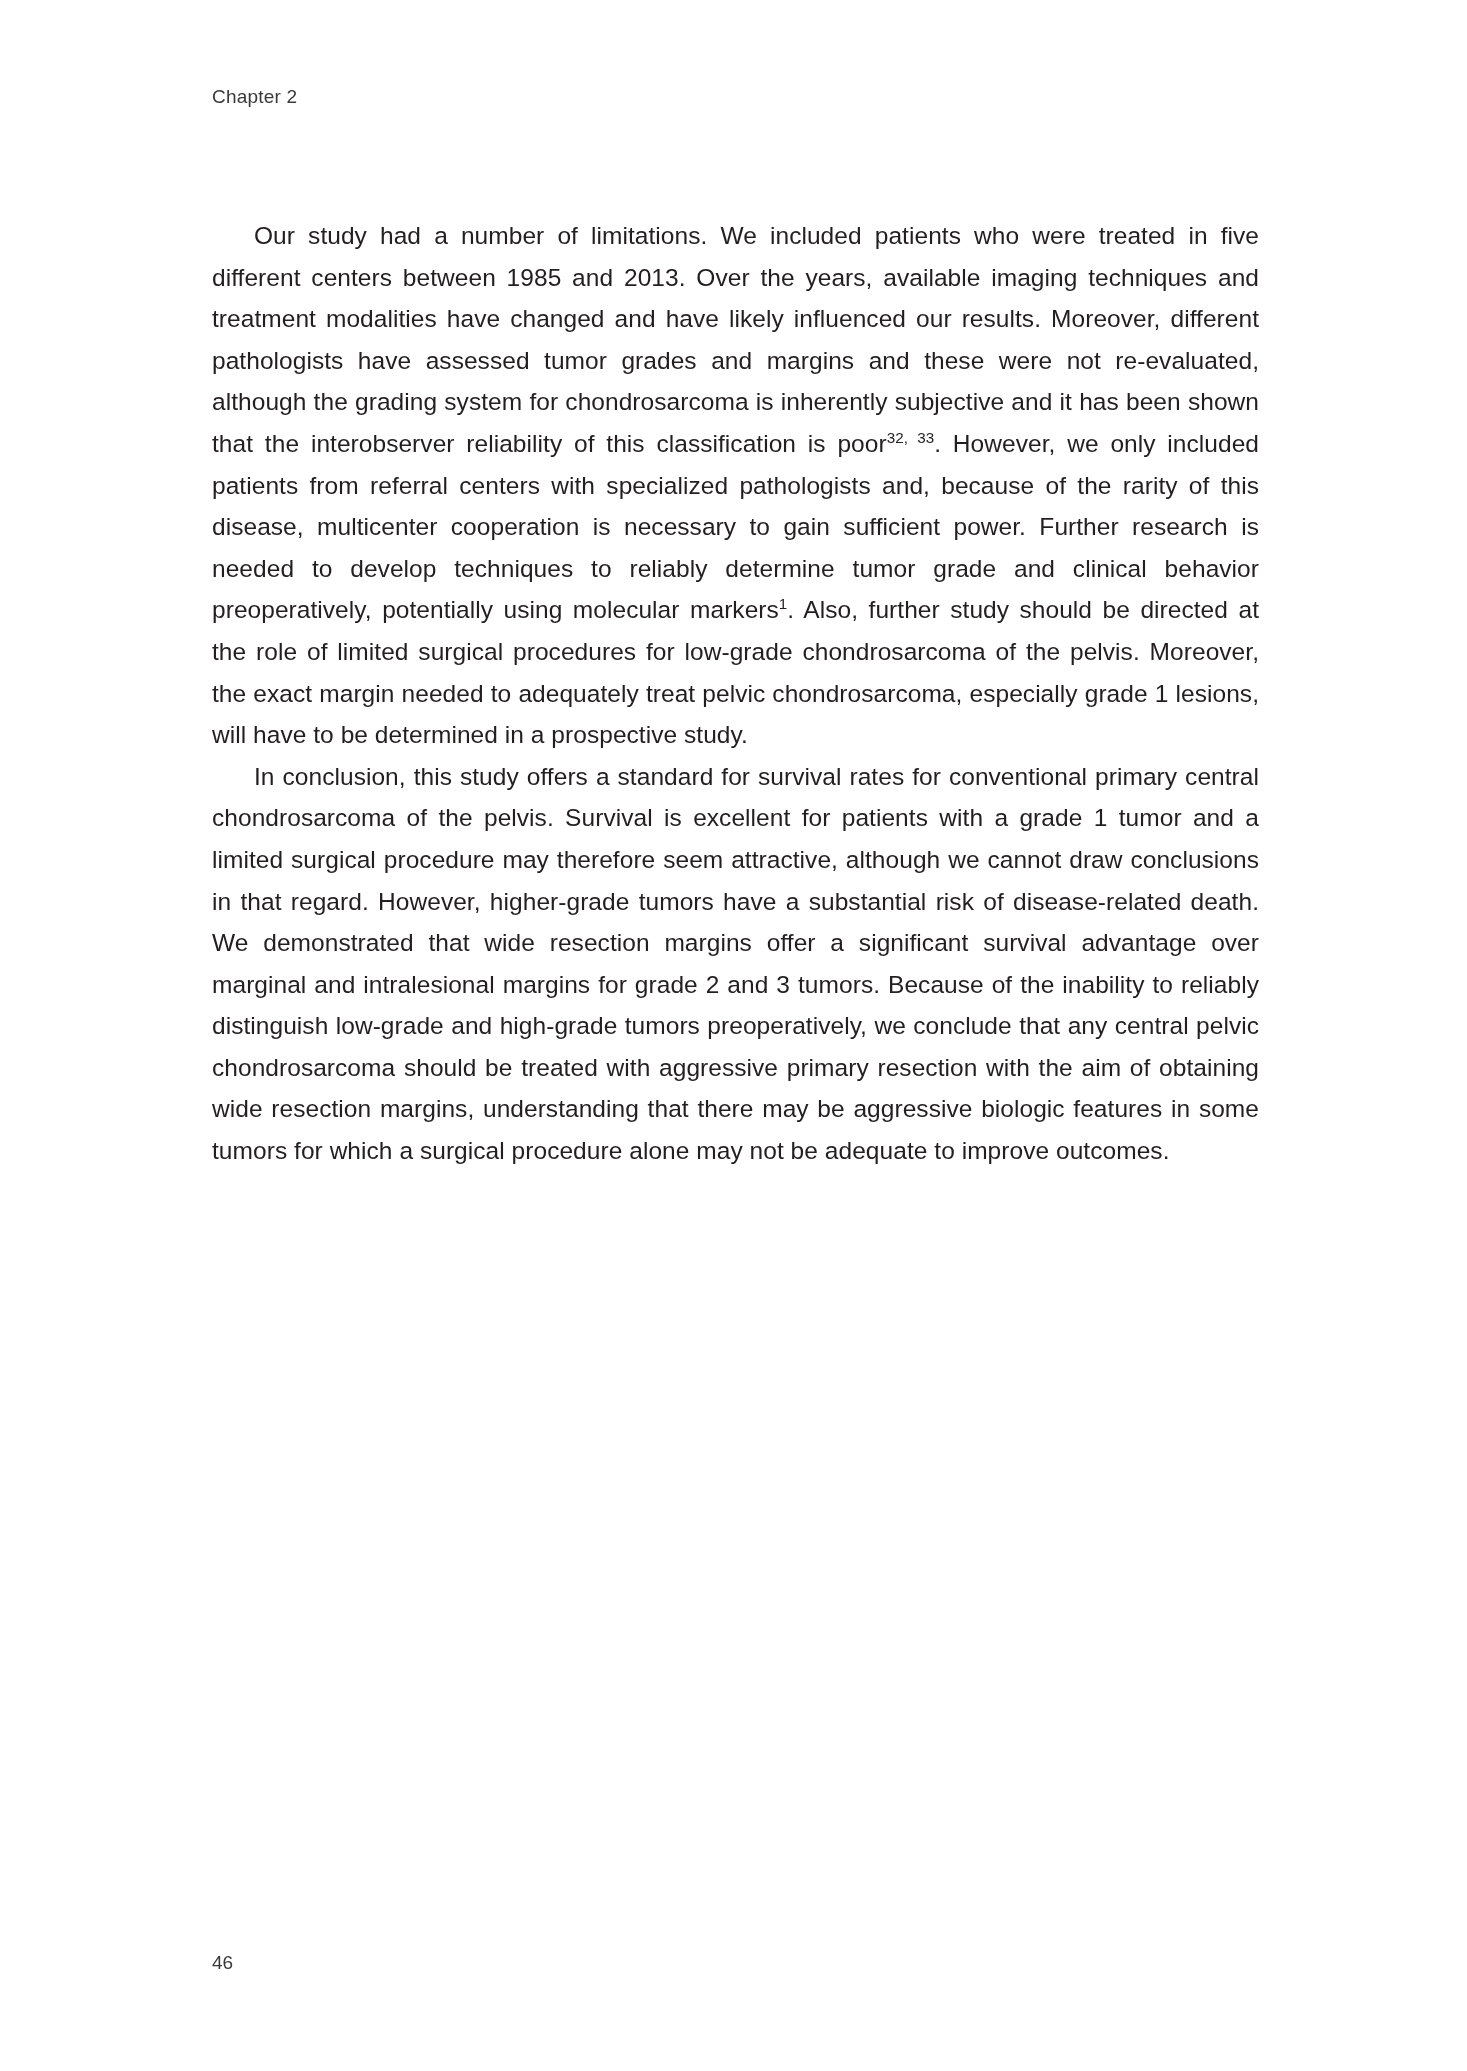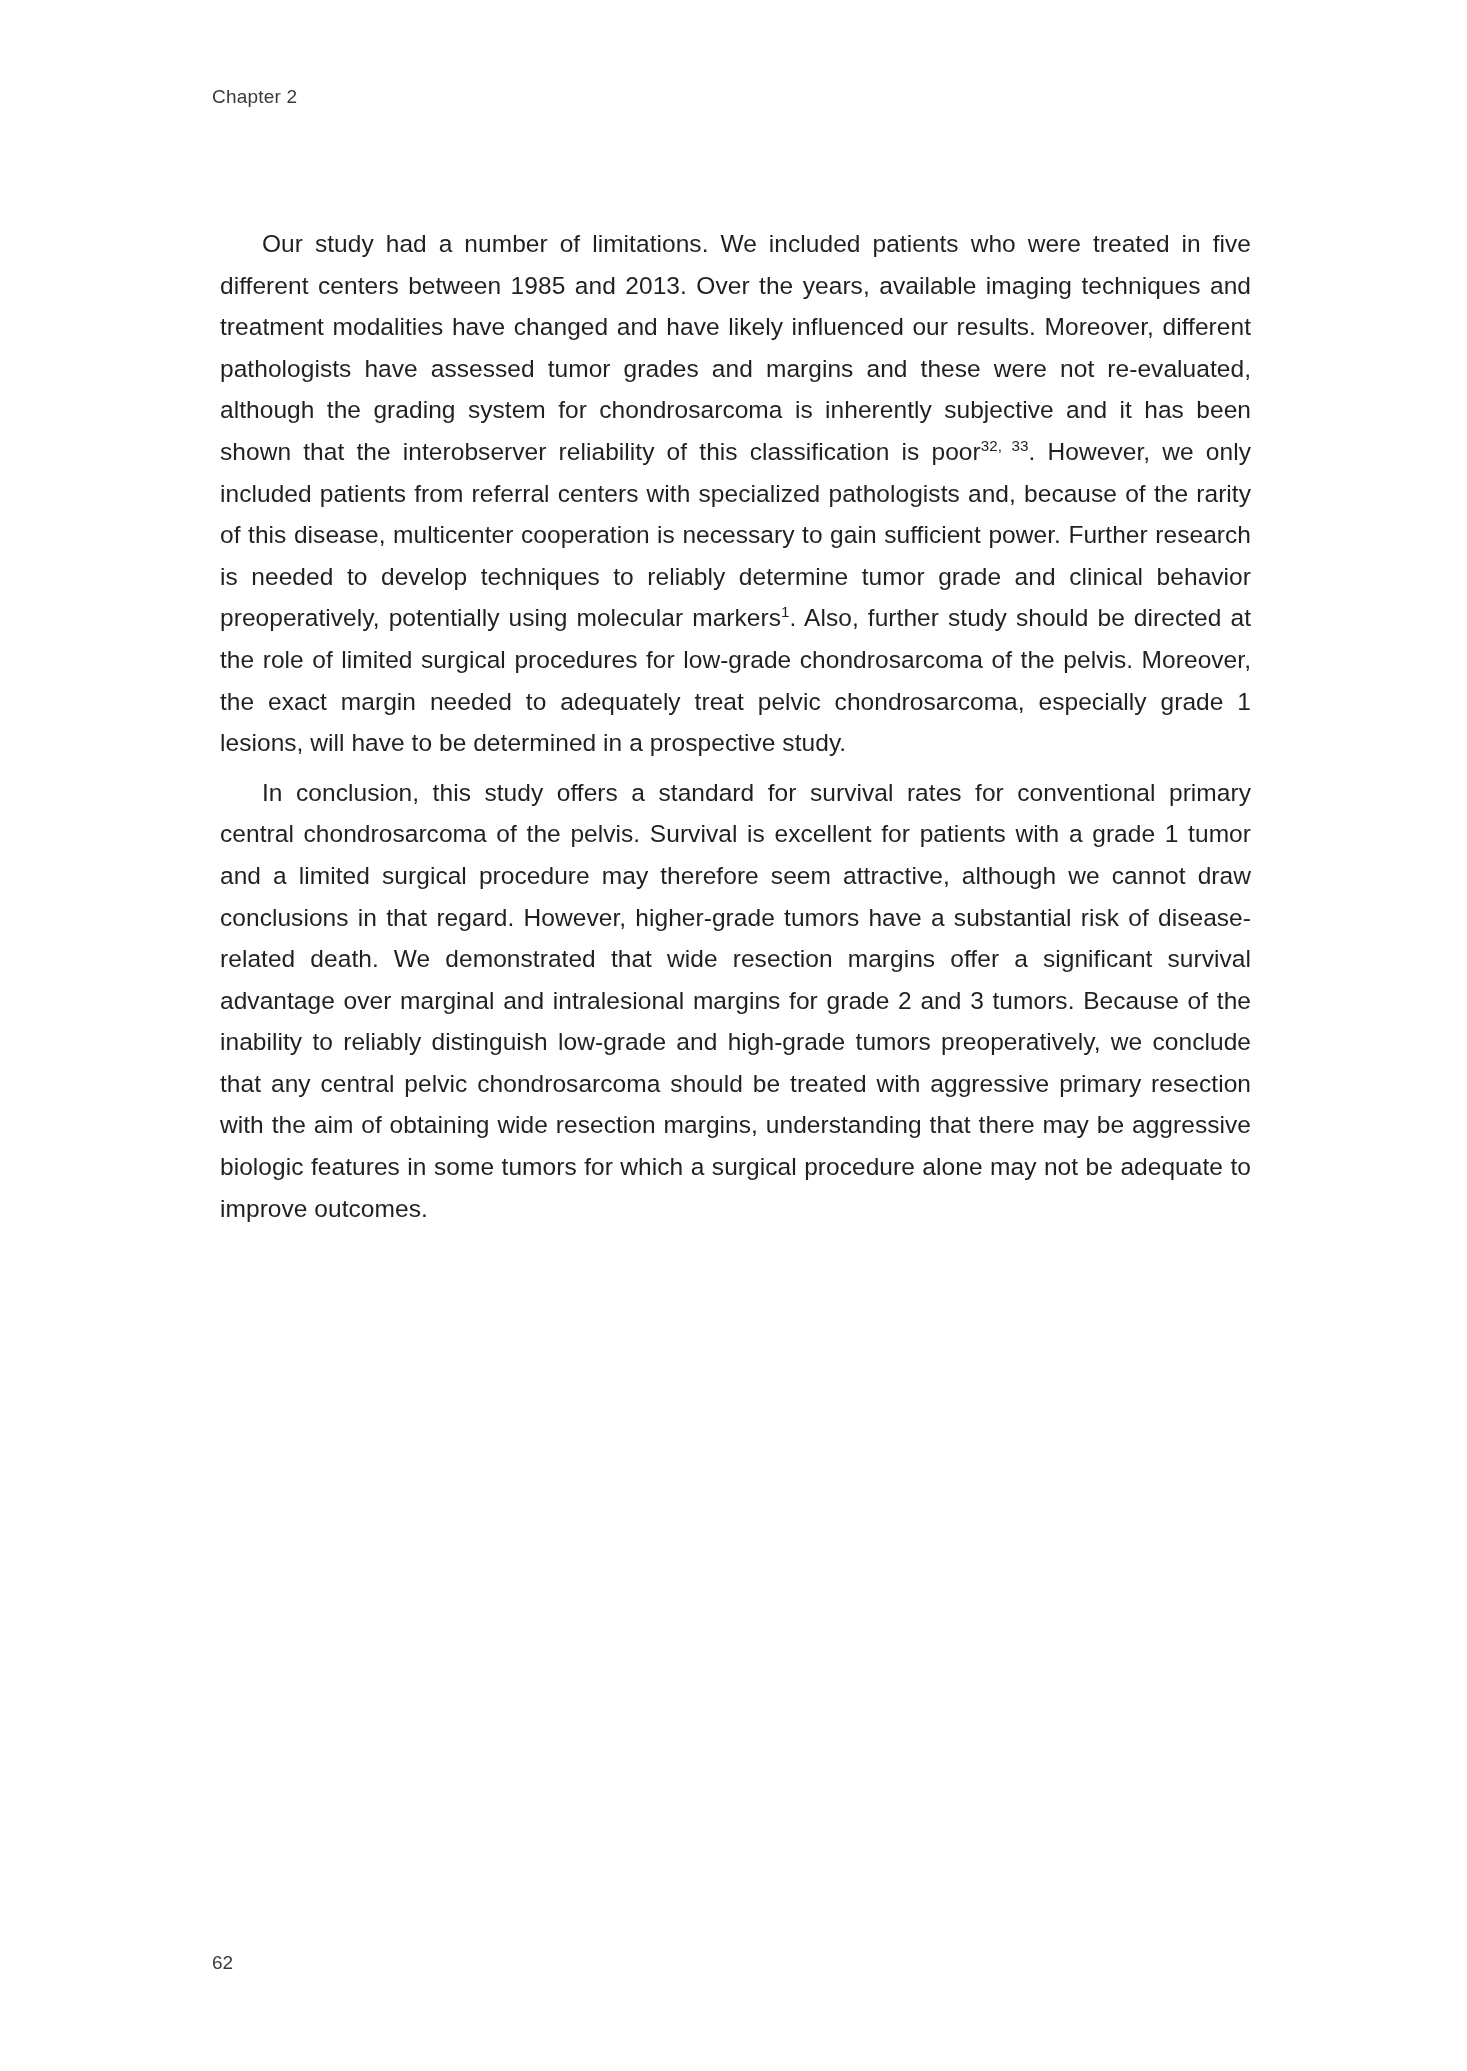--- a/index.html
+++ b/index.html
@@ -29,21 +29,21 @@
     color: #3a3a3c;
     font-weight: 400;
   }
   .content {
     position: absolute;
     top: 215px;
     left: 212px;
     width: 1047px;
   }
   p.body-par {
-    margin: 8px;
+    margin: 0;
     font-size: 24.5px;
     line-height: 41.6px;
     text-align: justify;
     text-justify: inter-word;
     color: #231f20;
     font-weight: 400;
     letter-spacing: 0.05px;
   }
   p.body-par + p.body-par {
     margin-top: 0;
@@ -73,15 +73,15 @@
   <div class="running-head">Chapter 2</div>
 
   <div class="content">
 
     <p class="body-par"><span class="indent"></span><span>Our study had a number of limitations. We included patients who were treated in five different centers between 1985 and 2013. Over the years, available imaging techniques and treatment modalities have changed and have likely influenced our results. Moreover, different pathologists have assessed tumor grades and margins and these were not re-evaluated, although the grading system for chondrosarcoma is inherently subjective and it has been shown that the interobserver reliability of this classification is poor</span><sup>32, 33</sup><span>. However, we only included patients from referral centers with specialized pathologists and, because of the rarity of this disease, multicenter cooperation is necessary to gain sufficient power. Further research is needed to develop techniques to reliably determine tumor grade and clinical behavior preoperatively, potentially using molecular markers</span><sup>1</sup><span>. Also, further study should be directed at the role of limited surgical procedures for low-grade chondrosarcoma of the pelvis. Moreover, the exact margin needed to adequately treat pelvic chondrosarcoma, especially grade 1 lesions, will have to be determined in a prospective study.</span></p>
 
     <p class="body-par"><span class="indent"></span><span>In conclusion, this study offers a standard for survival rates for conventional primary central chondrosarcoma of the pelvis. Survival is excellent for patients with a grade 1 tumor and a limited surgical procedure may therefore seem attractive, although we cannot draw conclusions in that regard. However, higher-grade tumors have a substantial risk of disease-related death. We demonstrated that wide resection margins offer a significant survival advantage over marginal and intralesional margins for grade 2 and 3 tumors. Because of the inability to reliably distinguish low-grade and high-grade tumors preoperatively, we conclude that any central pelvic chondrosarcoma should be treated with aggressive primary resection with the aim of obtaining wide resection margins, understanding that there may be aggressive biologic features in some tumors for which a surgical procedure alone may not be adequate to improve outcomes.</span></p>
 
   </div>
 
-  <div class="folio">62</div>
+  <div class="folio">46</div>
 
 </div>
 
 </body></html>

